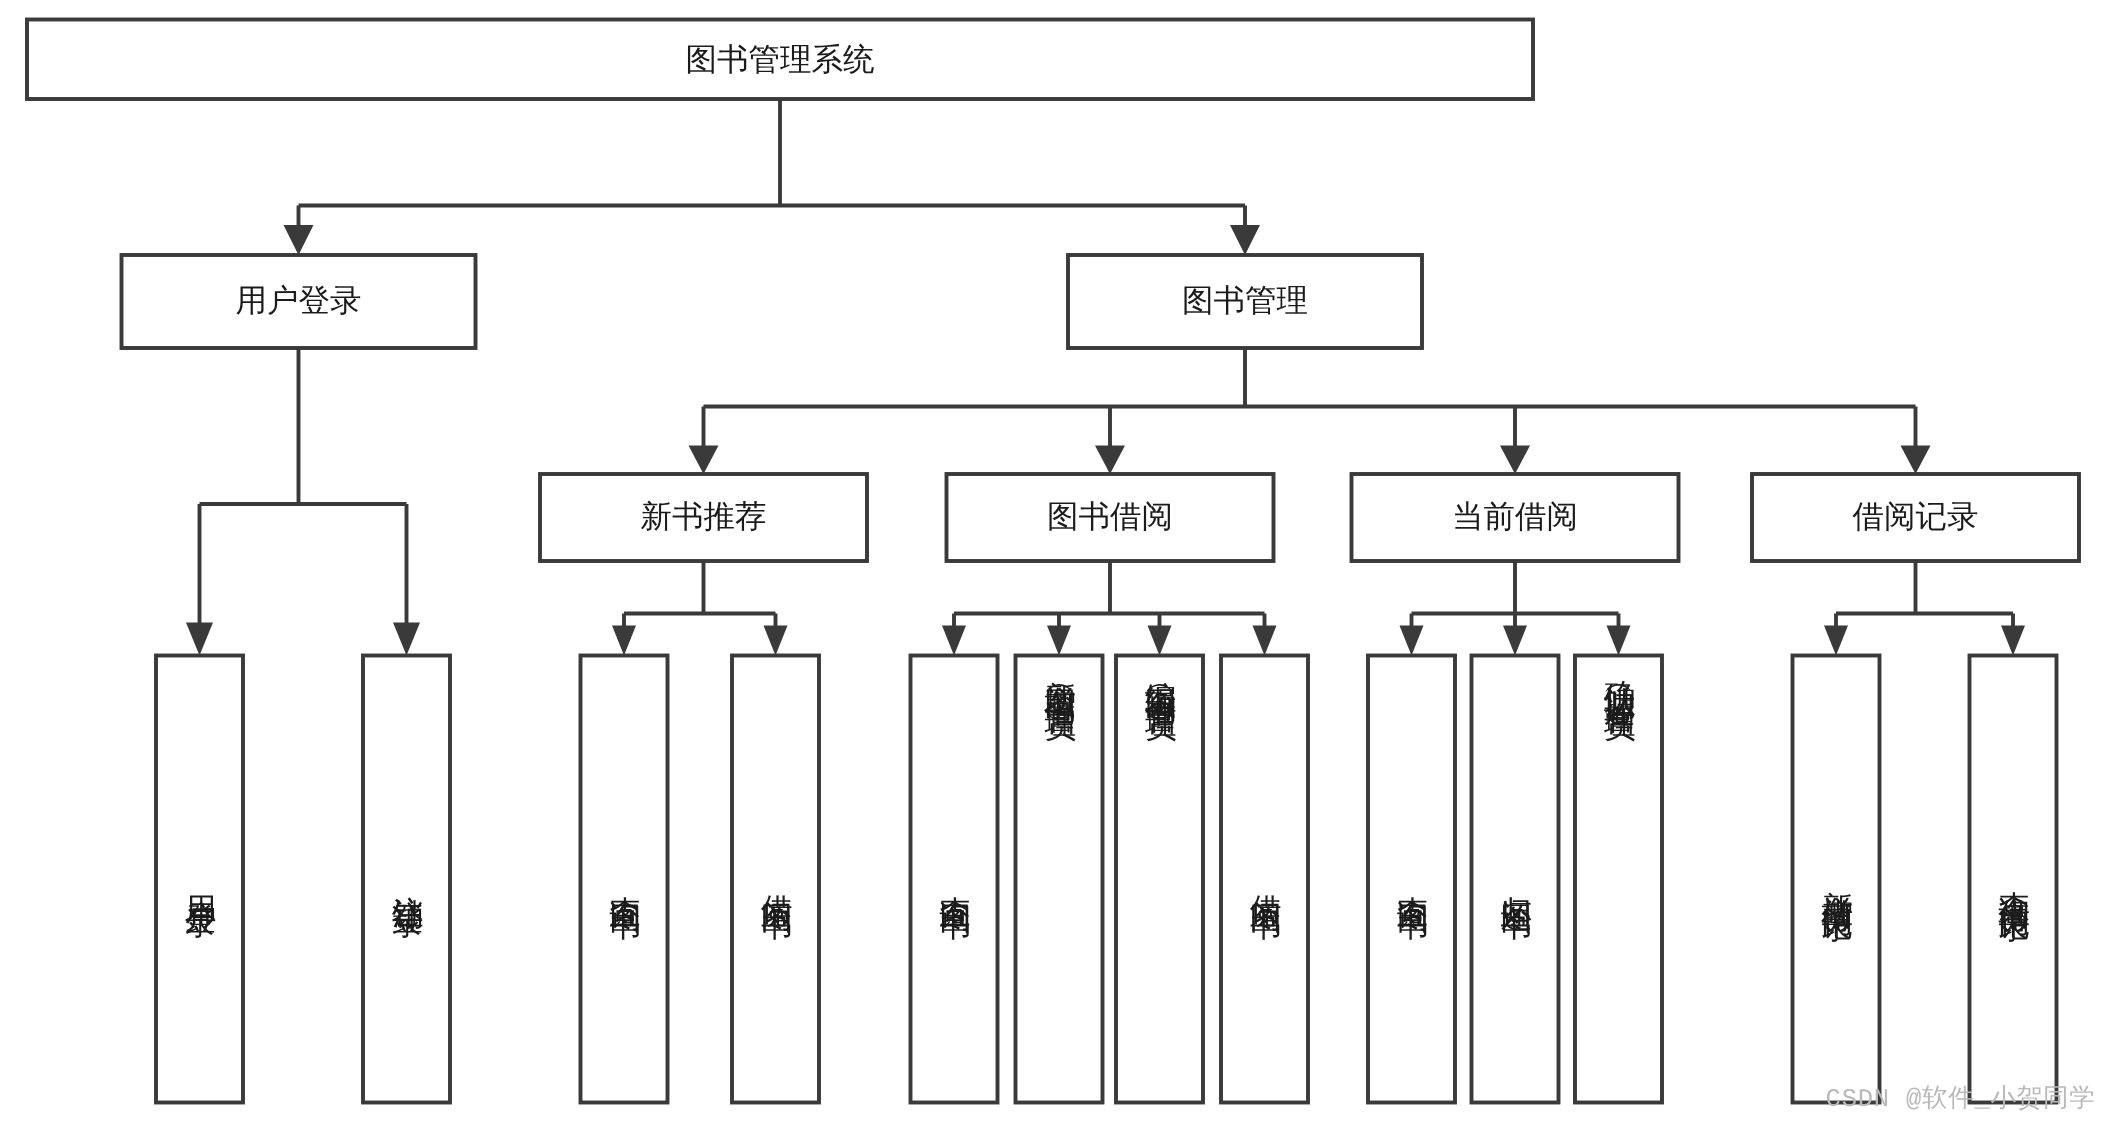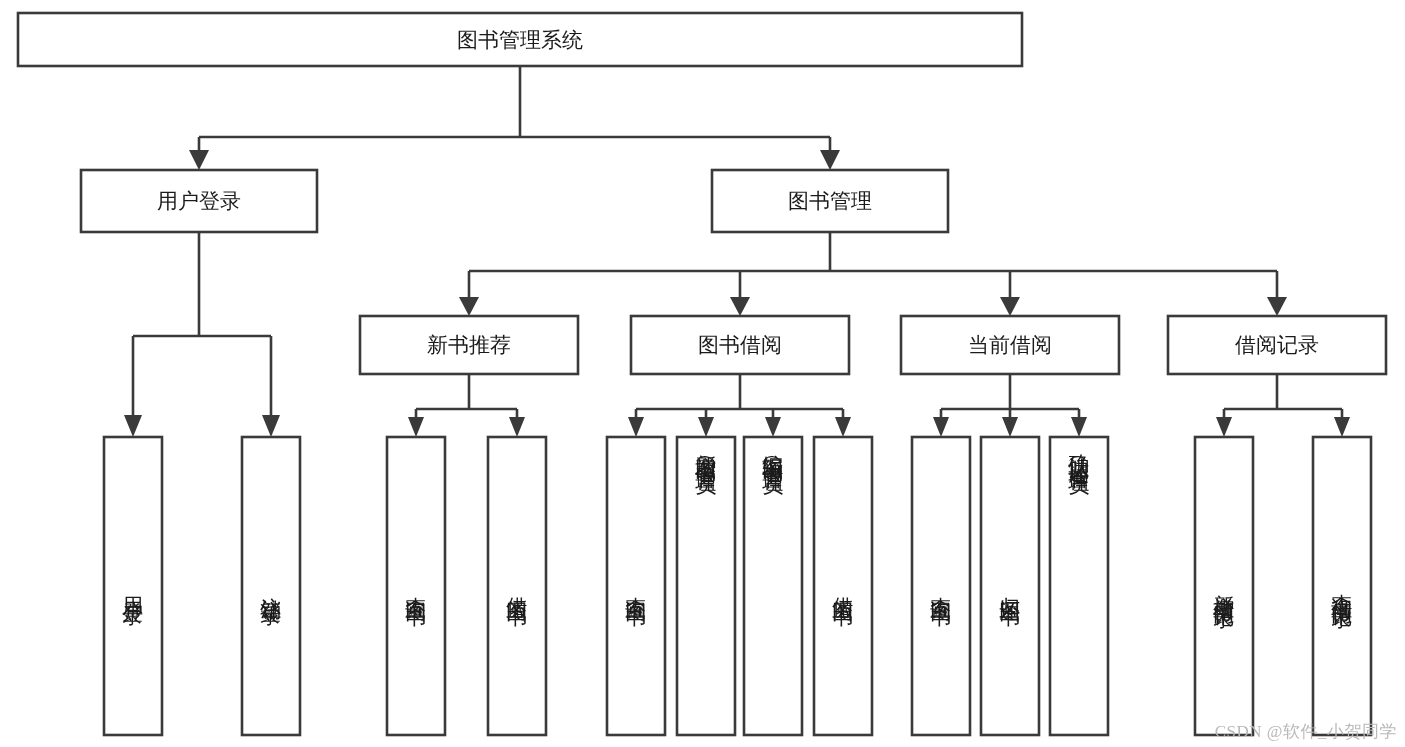--- a/index.html
+++ b/index.html
@@ -57,21 +57,21 @@
     font-size: 21px;
     line-height: 1.12;
     letter-spacing: 3px;
     color: #1b1b1b;
     white-space: nowrap;
   }
   .watermark {
     position: absolute;
     right: 8px;
     bottom: 4px;
-    font-family: Liberation Serif, serif;
+    font-family: Liberation Mono, monospace;
     font-size: 17px;
     color: #b9b9b9;
     letter-spacing: 0.5px;
     white-space: nowrap;
   }
 </style>
 </head>
 <body>
 
 <div id="chart-root">

